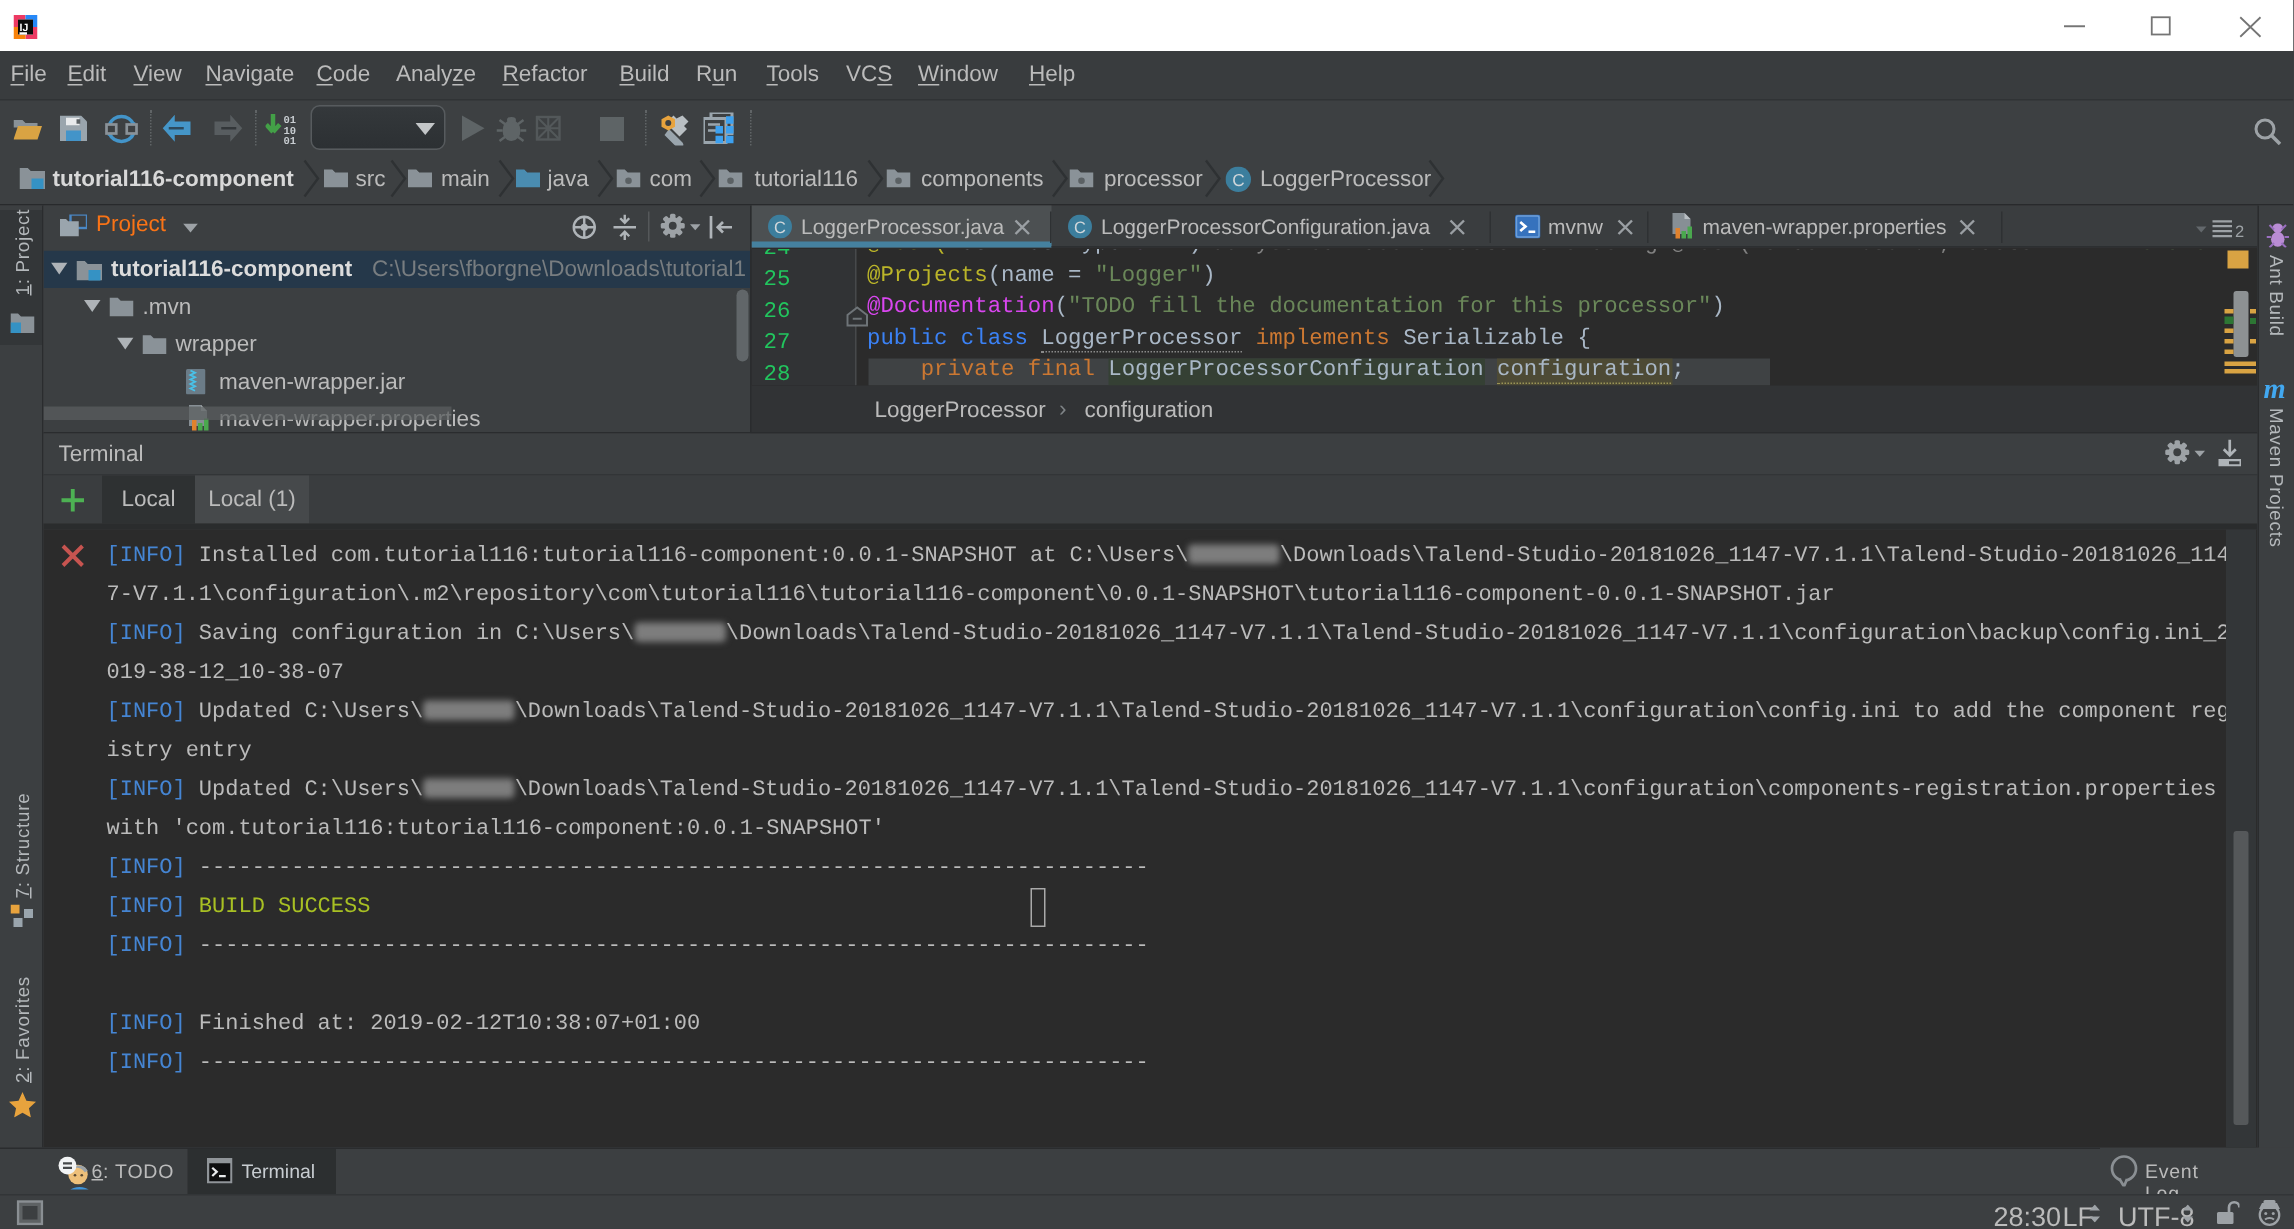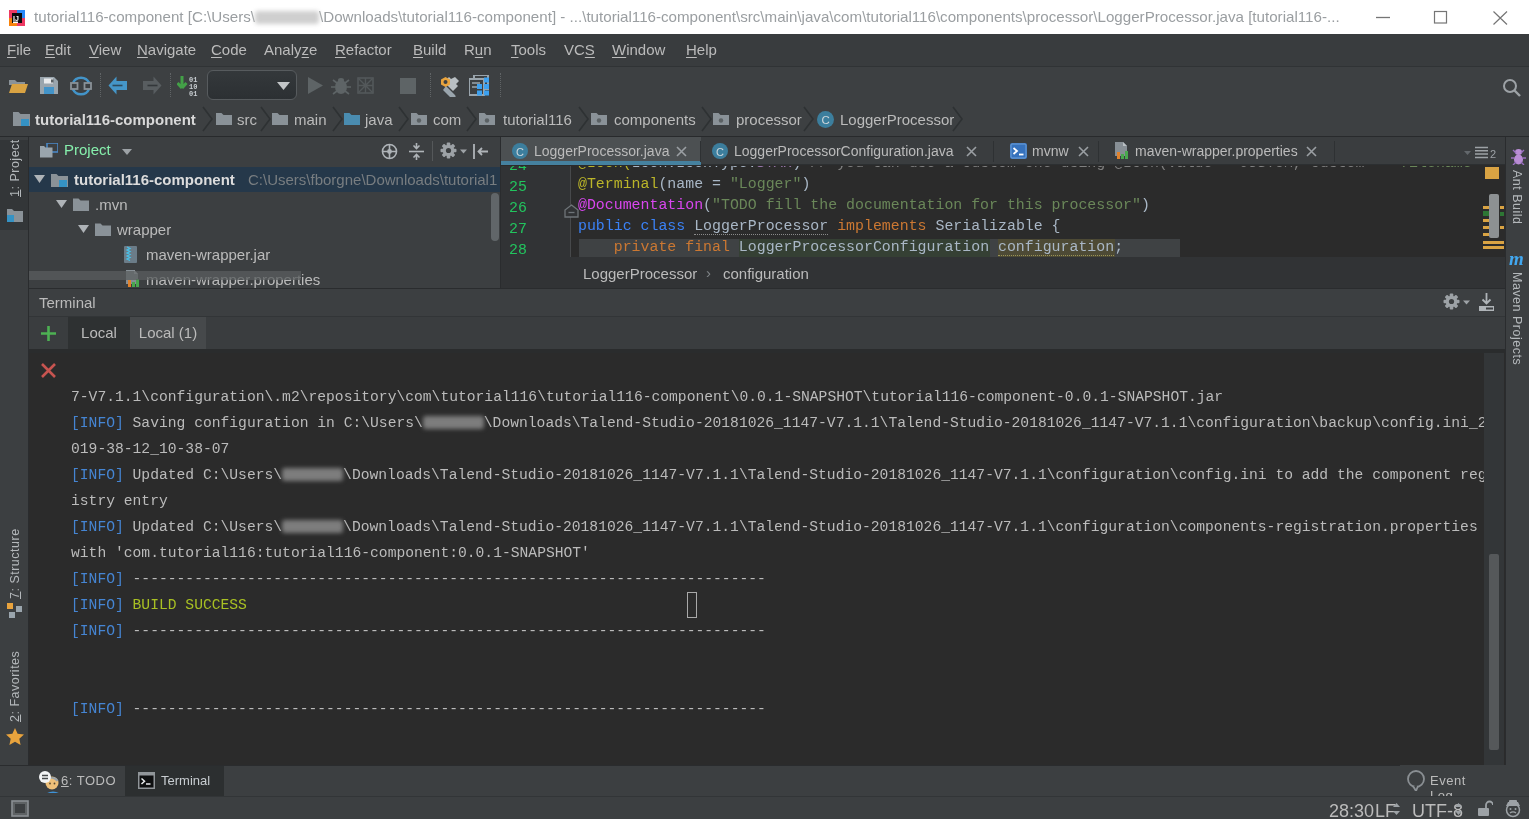--- a/index.html
+++ b/index.html
@@ -54,21 +54,20 @@
 <div class="abs" id="titlebar">
   <svg class="abs" style="left:9px;top:10px" width="16" height="16">
       <path d="M0 0 h8 v3 h-5 v5 h-3 z" fill="#ed3a63"></path>
       <path d="M8 0 h8 v8 h-3 v-5 h-5 z" fill="#2788f7"></path>
       <path d="M16 8 v8 h-8 v-3 h5 v-5 z" fill="#ed3a63"></path>
       <path d="M0 8 v8 h8 v-3 h-5 v-5 z" fill="#f8820a"></path>
       <rect x="3" y="3" width="10" height="10" fill="#0b0b0b"></rect>
       <text x="4" y="10.5" font-size="7" font-weight="bold" fill="#ffffff" font-family="Liberation Sans">IJ</text>
       <rect x="4" y="11.5" width="5" height="1.6" fill="#ffffff"></rect>
     </svg>
-  <div class="abs" id="title-text">tutorial116-component [C:\Users\<span class="blurbox"></span>\Downloads\tutorial116-component] - ...\tutorial116-component\src\main\java\com\tutorial116\components\processor\LoggerProcessor.java [tutorial116-...</div>
   <svg class="abs" style="left:1368px;top:0" width="161" height="34">
     <line x1="8" y1="17.5" x2="22" y2="17.5" stroke="#757575" stroke-width="1.3"></line>
     <rect x="66.5" y="11.5" width="12" height="11.5" fill="none" stroke="#757575" stroke-width="1.2"></rect>
     <path d="M125.5 11.5 L139 24.5 M139 11.5 L125.5 24.5" stroke="#757575" stroke-width="1.2"></path>
   </svg>
 </div>
 
 <div class="abs" id="menubar">
   <span class="mi" style="left:7px"><u>F</u>ile</span>
   <span class="mi" style="left:45px"><u>E</u>dit</span>
@@ -254,21 +253,21 @@
       <path d="M9 0 L11.6 5.8 L18 6.5 L13.3 10.8 L14.6 17 L9 13.8 L3.4 17 L4.7 10.8 L0 6.5 L6.4 5.8 z" fill="#e8a33d"></path>
     </svg>
 </div>
 
 <div class="abs" id="project">
   <div id="projhead">
     <svg class="abs" style="left:11px;top:6px" width="18" height="16">
         <rect x="7" y="0" width="11" height="9" fill="none" stroke="#4a88c5" stroke-width="1.6"></rect>
         <path d="M0 3 h4 l1.5 1.5 h7 v10 h-12.5 z" fill="#9aa5ad"></path>
       </svg>
-    <span class="abs" style="left:35px;top:4px;font-size:15px;color:#86efac">Project</span>
+    <span class="abs" style="left:35px;top:4px;font-size:15px;color:#f97316">Project</span>
     <svg class="abs" style="left:93px;top:12px" width="11" height="7">
         <path d="M0 0 h10 l-5 6 z" fill="#9da2a6"></path>
       </svg>
     <svg class="abs" style="left:352px;top:6px" width="17" height="17">
         <circle cx="8.5" cy="8.5" r="7" fill="none" stroke="#afb4b8" stroke-width="1.6"></circle>
         <path d="M8.5 1 L8.5 16 M1 8.5 L16 8.5" stroke="#afb4b8" stroke-width="1.6"></path>
         <circle cx="8.5" cy="8.5" r="2.4" fill="#afb4b8"></circle>
       </svg>
     <svg class="abs" style="left:379px;top:6px" width="17" height="17">
         <path d="M1 8.5 h15" stroke="#afb4b8" stroke-width="1.6"></path>
@@ -414,21 +413,21 @@
     <div class="lnum" style="top:13px;left:8px">25</div>
     <div class="lnum" style="top:34px;left:8px">26</div>
     <div class="lnum" style="top:55px;left:8px">27</div>
     <div class="lnum" style="top:76px;left:8px">28</div>
     <svg class="abs" style="left:62px;top:38px" width="17" height="15">
         <path d="M8.5 1 L15 6 V13 H2 V6 z" fill="#313335" stroke="#6e7478" stroke-width="1.3"></path>
         <path d="M5.5 8.5 h6" stroke="#6e7478" stroke-width="1.3"></path>
       </svg>
 
     <div class="cline" style="top:-11px"><span style="color:#bbb529">@Icon(</span>Icon.IconType.<span style="color:#9876aa;font-style:italic">STAR</span>) <span style="color:#808080">// you can use a custom one using @Icon(value = CUSTOM, custom = </span><span style="color:#6a8759">"filename"</span></div>
-    <div class="cline" style="top:10px"><span style="color:#bbb529">@Terminal</span>(name = <span style="color:#6a8759">"Logger"</span>)</div>
+    <div class="cline" style="top:10px"><span style="color:#bbb529">@Projects</span>(name = <span style="color:#6a8759">"Logger"</span>)</div>
     <div class="cline" style="top:31px"><span style="color:#d946ef">@Documentation</span>(<span style="color:#6a8759">"TODO fill the documentation for this processor"</span>)</div>
     <div class="cline" style="top:52px"><span style="color:#3b82f6">public class </span><span style="border-bottom:1px dotted #8a8a8a">LoggerProcessor</span><span style="color:#cc7832"> implements </span>Serializable {</div>
     <div class="cline" style="top:73px">    <span style="color:#cc7832">private final </span>LoggerProcessorConfiguration <span style="border-bottom:1px dotted #9a9456">configuration</span>;</div>
   </div>
   <div id="estripe">
     <div class="abs" style="left:5px;top:1px;width:14px;height:12px;background:#d9a343"></div>
     <div class="abs" style="left:9px;top:28px;width:10px;height:44px;background:#9fa3a6;opacity:.85;border-radius:2px"></div>
     <div class="abs" style="left:3px;top:40px;width:6px;height:3px;background:#d9a343"></div>
     <div class="abs" style="left:3px;top:45px;width:6px;height:5px;background:#2d7634"></div>
     <div class="abs" style="left:3px;top:53px;width:6px;height:3px;background:#d9a343"></div>
@@ -475,30 +474,32 @@
         <path d="M8.5 1 v15 M1 8.5 h15" stroke="#4db153" stroke-width="2.6"></path>
       </svg>
     <div class="abs" style="left:39px;top:0;width:62px;height:32px;background:#2e3132;color:#bbbbbb;font-size:15px;line-height:32px;text-align:center">Local</div>
     <div class="abs" style="left:101px;top:0;width:76px;height:32px;background:#46494b;color:#bbbbbb;font-size:15px;line-height:32px;text-align:center">Local (1)</div>
     <div class="abs" style="left:0;top:32px;width:1476px;height:4px;background:#2a2c2d"></div>
   </div>
   <div id="console">
     <svg class="abs" style="left:11px;top:9px" width="17" height="17">
         <path d="M2 2 L15 15 M15 2 L2 15" stroke="#c75450" stroke-width="2.6"></path>
       </svg>
+    <div class="tl" style="top:5px"><span class="inf">[INFO]</span> Installed com.tutorial116:tutorial116-component:0.0.1-SNAPSHOT at C:\Users\<span class="blurbox" style="background:#7d7d7d;width:61px"></span>\Downloads\Talend-Studio-20181026_1147-V7.1.1\Talend-Studio-20181026_114</div>
     <div class="tl" style="top:31px">7-V7.1.1\configuration\.m2\repository\com\tutorial116\tutorial116-component\0.0.1-SNAPSHOT\tutorial116-component-0.0.1-SNAPSHOT.jar</div>
     <div class="tl" style="top:57px"><span class="inf">[INFO]</span> Saving configuration in C:\Users\<span class="blurbox" style="background:#7d7d7d;width:61px"></span>\Downloads\Talend-Studio-20181026_1147-V7.1.1\Talend-Studio-20181026_1147-V7.1.1\configuration\backup\config.ini_2</div>
     <div class="tl" style="top:83px">019-38-12_10-38-07</div>
     <div class="tl" style="top:109px"><span class="inf">[INFO]</span> Updated C:\Users\<span class="blurbox" style="background:#7d7d7d;width:61px"></span>\Downloads\Talend-Studio-20181026_1147-V7.1.1\Talend-Studio-20181026_1147-V7.1.1\configuration\config.ini to add the component reg</div>
     <div class="tl" style="top:135px">istry entry</div>
     <div class="tl" style="top:161px"><span class="inf">[INFO]</span> Updated C:\Users\<span class="blurbox" style="background:#7d7d7d;width:61px"></span>\Downloads\Talend-Studio-20181026_1147-V7.1.1\Talend-Studio-20181026_1147-V7.1.1\configuration\components-registration.properties</div>
     <div class="tl" style="top:187px">with 'com.tutorial116:tutorial116-component:0.0.1-SNAPSHOT'</div>
     <div class="tl" style="top:213px"><span class="inf">[INFO]</span> ------------------------------------------------------------------------</div>
     <div class="tl" style="top:239px"><span class="inf">[INFO]</span> <span style="color:#a8c023">BUILD SUCCESS</span></div>
     <div class="tl" style="top:265px"><span class="inf">[INFO]</span> ------------------------------------------------------------------------</div>
+    <div class="tl" style="top:317px"><span class="inf">[INFO]</span> Finished at: 2019-02-12T10:38:07+01:00</div>
     <div class="tl" style="top:343px"><span class="inf">[INFO]</span> ------------------------------------------------------------------------</div>
     <div class="abs" style="left:658px;top:239px;width:10px;height:26px;border:1.5px solid #a9a9a9;box-sizing:border-box"></div>
     <div class="abs" style="left:1455px;top:0;width:20px;height:412px;background:#333638"></div>
       <div class="abs" style="left:1460px;top:201px;width:10px;height:196px;background:#55585a;border-radius:2px"></div>
   </div>
 </div>
 
 <div class="abs" id="rightstripe">
   <svg class="abs" style="left:5px;top:11px" width="15" height="17">
       <ellipse cx="7.5" cy="4" rx="3.5" ry="3" fill="#b98cd4"></ellipse>

